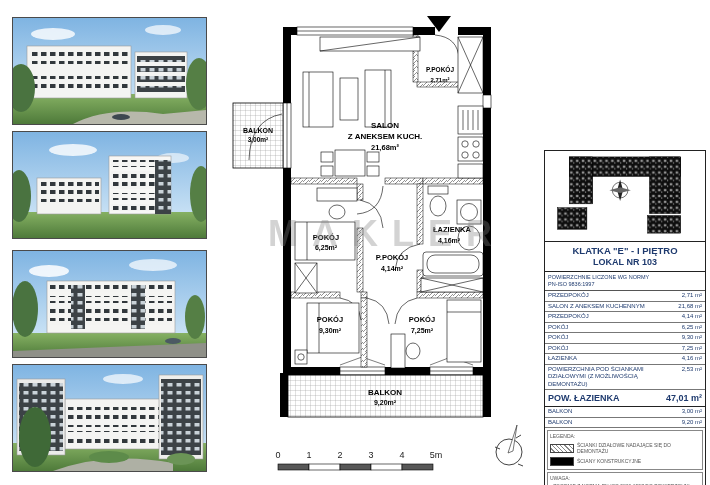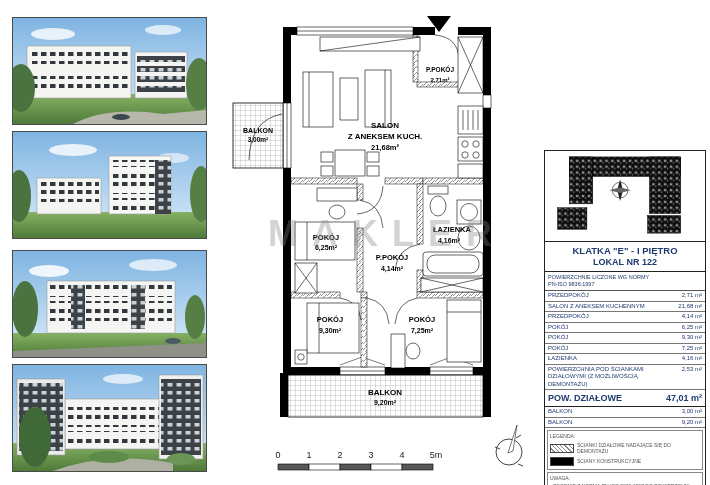--- a/index.html
+++ b/index.html
@@ -361,21 +361,21 @@
         </g>
         <g>
           <circle cx="70" cy="38" r="8" fill="none" stroke="#333" stroke-width="0.7"></circle>
           <polygon points="70,27 73,38 70,49 67,38" fill="#222"></polygon>
           <polygon points="59,38 70,35 81,38 70,41" fill="#666"></polygon>
         </g>
       </svg>
     </div>
     <div class="title">
       <div class="l1">KLATKA "E" - I PIĘTRO</div>
-      <div class="l2">LOKAL NR 122</div>
+      <div class="l2">LOKAL NR 103</div>
     </div>
     <div class="norm">
       <div>POWIERZCHNIE LICZONE WG NORMY</div>
       <div>PN-ISO 9836:1997</div>
     </div>
     <div class="arow">
         <span class="lbl">PRZEDPOKÓJ</span>
         <span class="val">2,71 m²</span>
       </div>
     <div class="arow">
@@ -400,21 +400,21 @@
       </div>
     <div class="arow">
         <span class="lbl">ŁAZIENKA</span>
         <span class="val">4,16 m²</span>
       </div>
     <div class="arow">
         <span class="lbl">POWIERZCHNIA POD ŚCIANKAMI DZIAŁOWYMI (Z MOŻLIWOŚCIĄ DEMONTAŻU)</span>
         <span class="val">2,53 m²</span>
       </div>
     <div class="total">
-      <span>POW. DZIAŁOWE</span>
+      <span>POW. ŁAZIENKA</span>
       <span>47,01 m²</span>
     </div>
     <div class="arow">
         <span class="lbl">BALKON</span>
         <span class="val">3,00 m²</span>
       </div>
     <div class="arow">
         <span class="lbl">BALKON</span>
         <span class="val">9,20 m²</span>
       </div>

